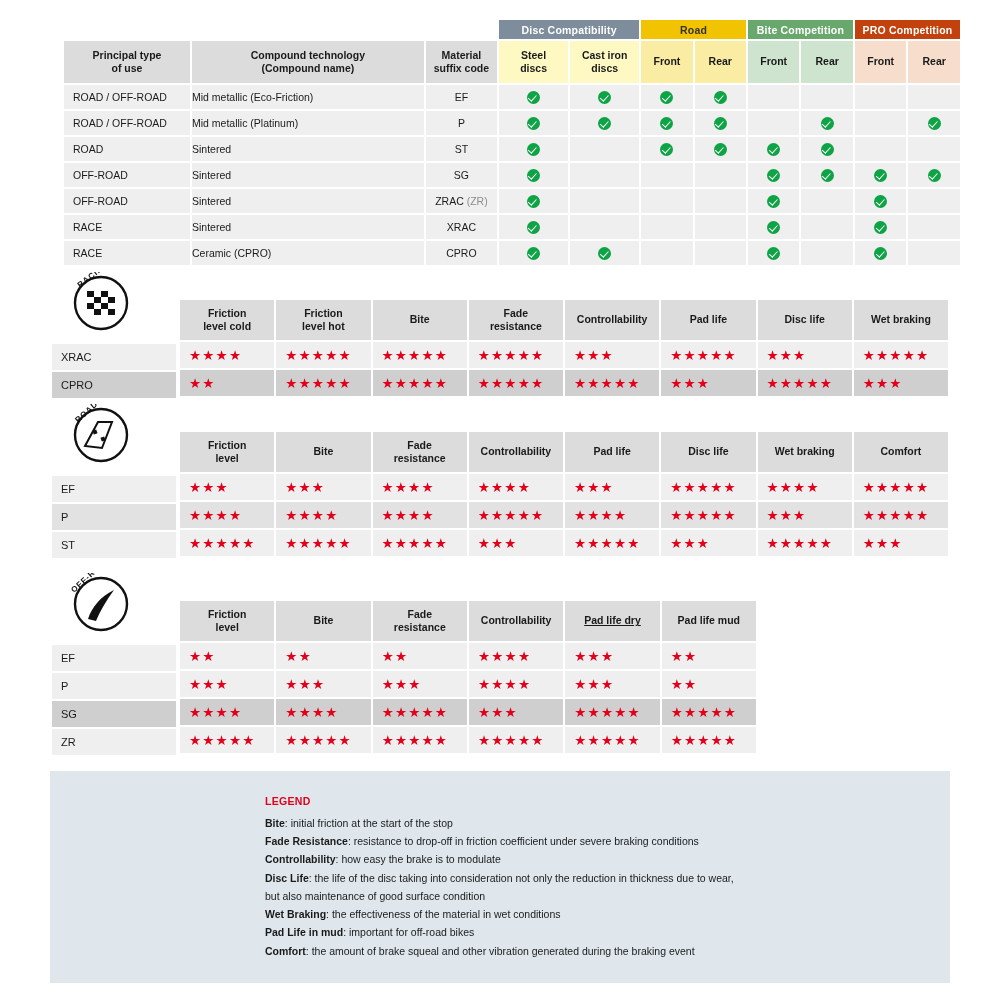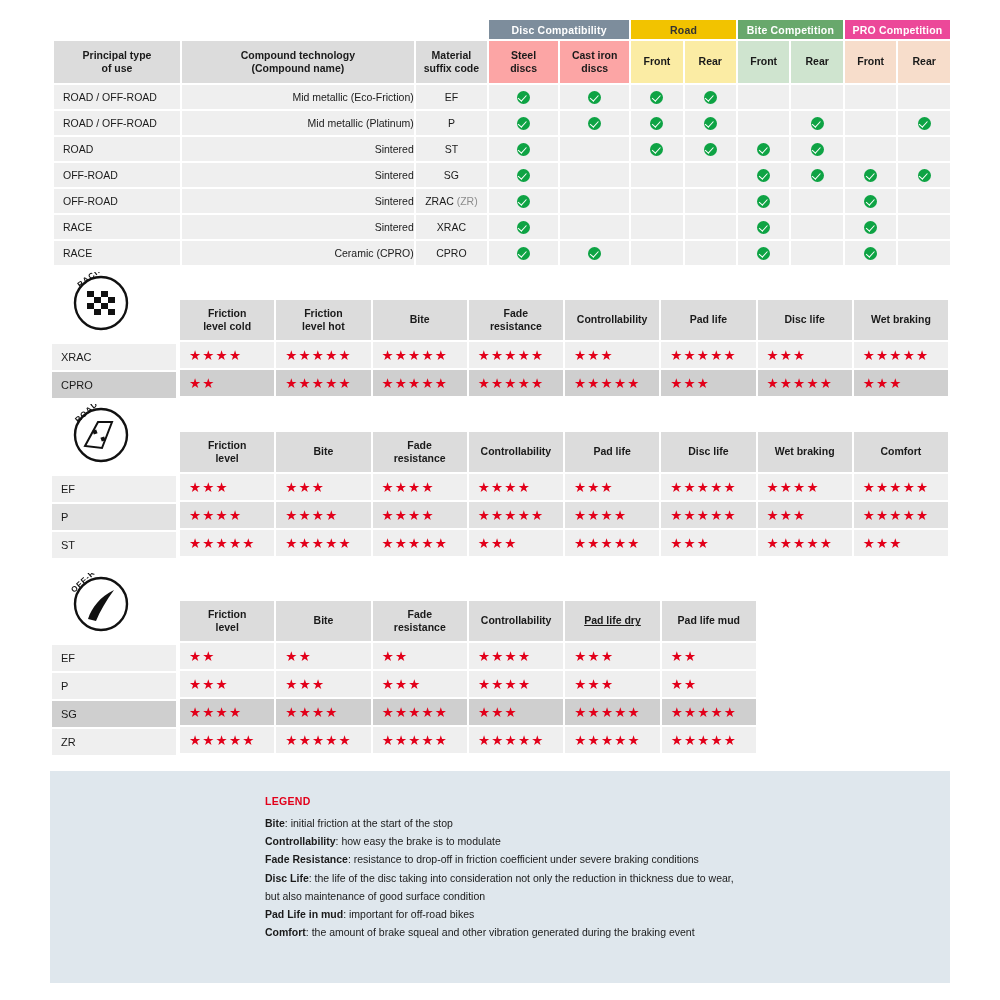--- a/index.html
+++ b/index.html
@@ -6,37 +6,37 @@
   html, body {
     margin: 0; padding: 0;
     width: 1000px; height: 1000px;
     background: #ffffff;
     font-family: "Liberation Sans", sans-serif;
     color: #1a1a1a;
   }
   .page { position: relative; width: 1000px; height: 1000px; }
 
   
-  .compat { position: absolute; left: 52px; top: 18px; width: 900px; border-collapse: separate; border-spacing: 2px 2px; }
+  .compat { position: absolute; left: 62px; top: 18px; width: 900px; border-collapse: separate; border-spacing: 2px 2px; }
   .compat td, .compat th { padding: 0; }
   .grp { height: 19px; text-align: center; font-size: 10.5px; font-weight: bold; color: #ffffff; letter-spacing: .2px; }
   .grp.disc { background: #7d8d9c; }
   .grp.road { background: #f2c300; color: #333; }
   .grp.light { background: #68a86c; }
-  .grp.pro { background: #ec4899; }
+  .grp.pro { background: #c2410c; }
   .hdr { height: 42px; background: #e9e9e9; text-align: center; font-size: 10.5px; font-weight: bold; line-height: 1.25; vertical-align: middle; }
   .hdr.w { background: #dcdcdc; }
-  .hdr.disc { background: #fca5a5; margin-top: 40px; }
+  .hdr.disc { background: #fef9c3; margin-top: 40px; }
   .hdr.road { background: #fbeca4; }
   .hdr.light { background: #cfe4cf; }
   .hdr.pro { background: #f7ddcb; }
   .crow td { height: 24px; background: #efefef; font-size: 10.5px; vertical-align: middle; }
   .crow td.lbl { padding-left: 9px; text-align: left; }
   .crow td.ctr { text-align: center; }
-  .crow td.mid { text-align: right; margin-left: 45px; }
+  .crow td.mid { text-align: left; margin-left: 45px; }
   .crow td.cell { text-align: center; }
   .sfx-sub { color: #8c8c8c; }
   .chk { display: inline-block; width: 13px; height: 13px; border-radius: 50%; background: #0ea344; position: relative; vertical-align: middle; }
   .chk::after {
     content: ""; position: absolute; left: 3.4px; top: 2.6px;
     width: 3.5px; height: 6.5px; border: solid #fff; border-width: 0 1.8px 1.8px 0;
     transform: rotate(42deg);
   }
 
   
@@ -386,23 +386,24 @@
           <td class="name" style="width:128px">ZR</td>
         </tr>
       </tbody>
   </table>
 
   <div class="legend">
     <div class="legend-inner">
       <h4>LEGEND</h4>
       <div id="legend-list">
           <p><b>Bite</b><span>: initial friction at the start of the stop</span></p>
+          <p><b>Fade Resistance</b><span>: resistance to drop-off in friction coefficient under severe braking conditions</span></p>
           <p><b>Controllability</b><span>: how easy the brake is to modulate</span></p>
-          <p><b>Fade Resistance</b><span>: resistance to drop-off in friction coefficient under severe braking conditions</span></p>
           <p><b>Disc Life</b><span>: the life of the disc taking into consideration not only the reduction in thickness due to wear,</span></p>
           <p><span>but also maintenance of good surface condition</span></p>
+          <p><b>Wet Braking</b><span>: the effectiveness of the material in wet conditions</span></p>
           <p><b>Pad Life in mud</b><span>: important for off-road bikes</span></p>
           <p><b>Comfort</b><span>: the amount of brake squeal and other vibration generated during the braking event</span></p>
         </div>
     </div>
   </div>
 
 </div>
 
 </body></html>

